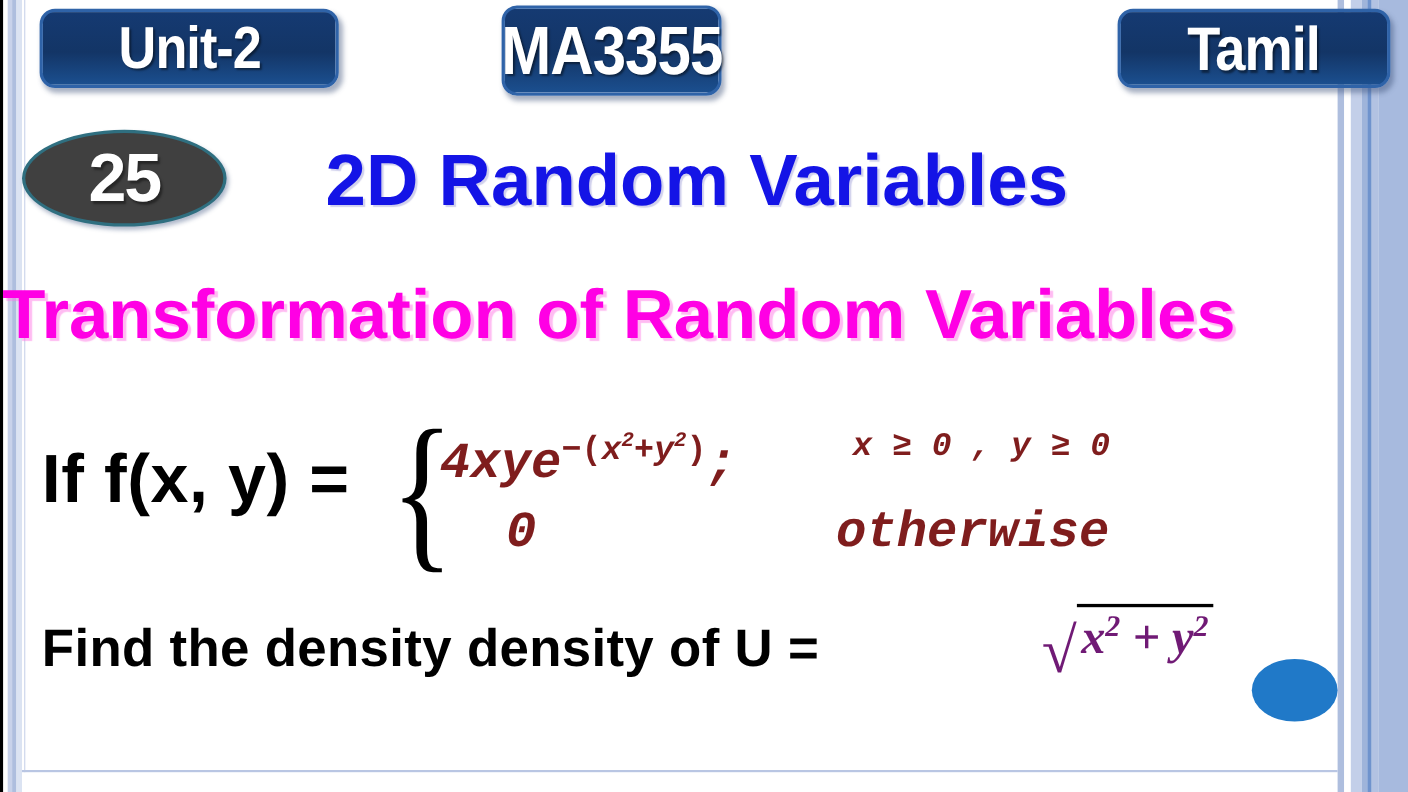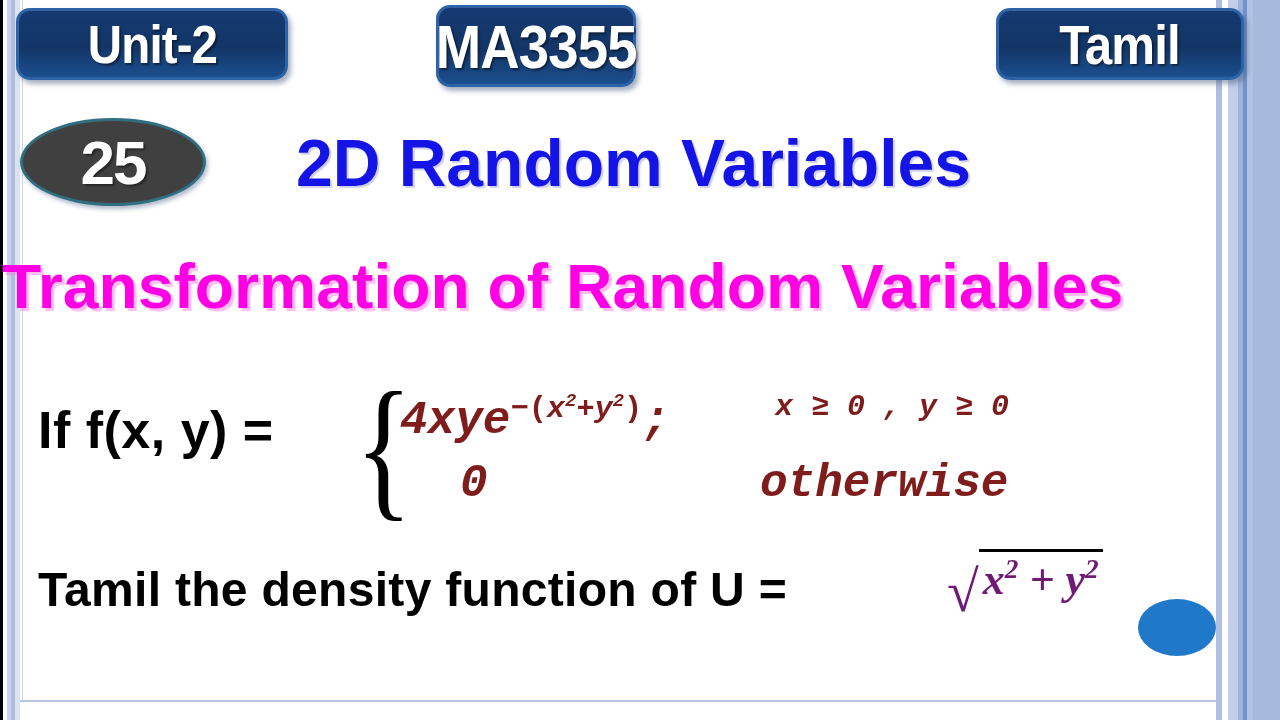--- a/index.html
+++ b/index.html
@@ -55,20 +55,21 @@
     color: #ffffff;
     font-family: "Liberation Sans Narrow", "Liberation Sans", sans-serif;
     font-weight: bold;
     display: flex;
     align-items: center;
     justify-content: center;
     letter-spacing: -1px;
     text-shadow: 2px 2px 2px rgba(0,0,0,0.45);
     box-sizing: border-box;
     white-space: nowrap;
+    margin-left: 20px;
   }
   .badge-unit   { left: 16px;  top: 8px;  width: 272px; height: 72px; font-size: 54px; }
   .badge-code   { left: 436px; top: 5px;  width: 200px; height: 82px; font-size: 62px; }
   .badge-lang   { left: 996px; top: 8px;  width: 248px; height: 72px; font-size: 56px; }
 
   .badge span {
     transform: scaleX(0.88);
     display: inline-block;
   }
 
@@ -117,21 +118,21 @@
     text-shadow: 3px 3px 1px rgba(255,120,230,0.5);
     transform: scaleX(1.02);
     transform-origin: left center;
   }
 
   .lead-text {
     position: absolute;
     left: 38px; top: 400px;
     font-family: "Liberation Sans Narrow", "Liberation Sans", sans-serif;
     font-weight: bold;
-    font-size: 52px;
+    font-size: 62px;
     color: #000000;
     white-space: nowrap;
     letter-spacing: 0.5px;
   }
 
   .brace {
     position: absolute;
     left: 355px; top: 368px;
     font-family: "Liberation Serif", serif;
     font-size: 150px;
@@ -273,21 +274,21 @@
 
   <div class="math mrow1">
     <span>4xye</span><span class="expo"><span>−</span>(<span class="ital">x</span><sup class="ex">2</sup>+<span class="ital">y</span><sup class="ex">2</sup>)</span><span>;</span>
   </div>
 
   <div class="math cond1">x ≥ 0  , y  ≥ 0</div>
 
   <div class="math mrow2">0</div>
   <div class="math cond2">otherwise</div>
 
-  <div class="find-text">Tamil the density function of U  =</div>
+  <div class="find-text">Find the density density of U  =</div>
 
   <div class="sqrt-wrap">
     <span class="radical">√</span><span class="radicand"><span class="ital">x</span><sup class="ex">2</sup> + <span class="ital">y</span><sup class="ex">2</sup></span>
   </div>
 
   <div class="pointer-ellipse"></div>
 
 </div>
 
 </body></html>

